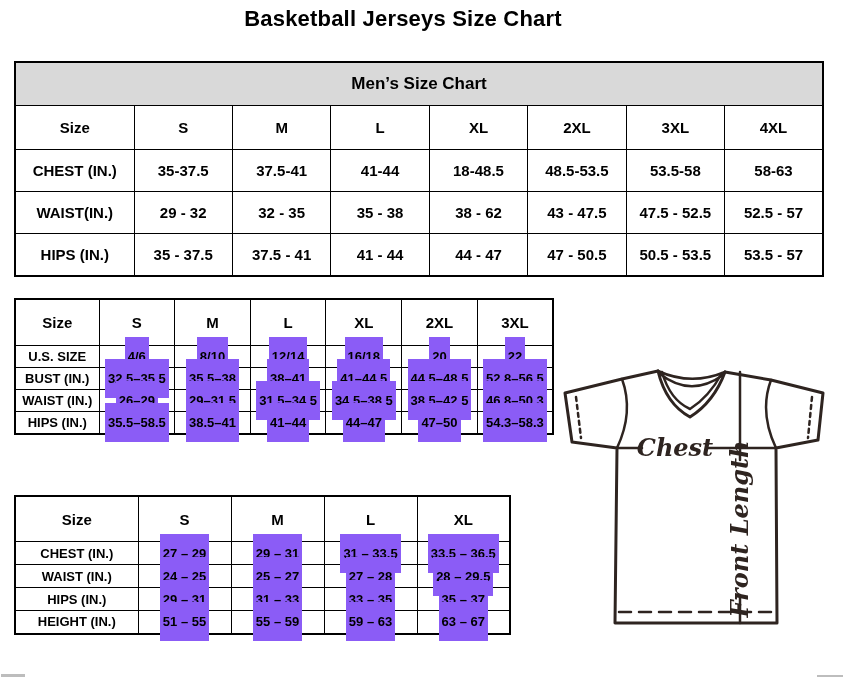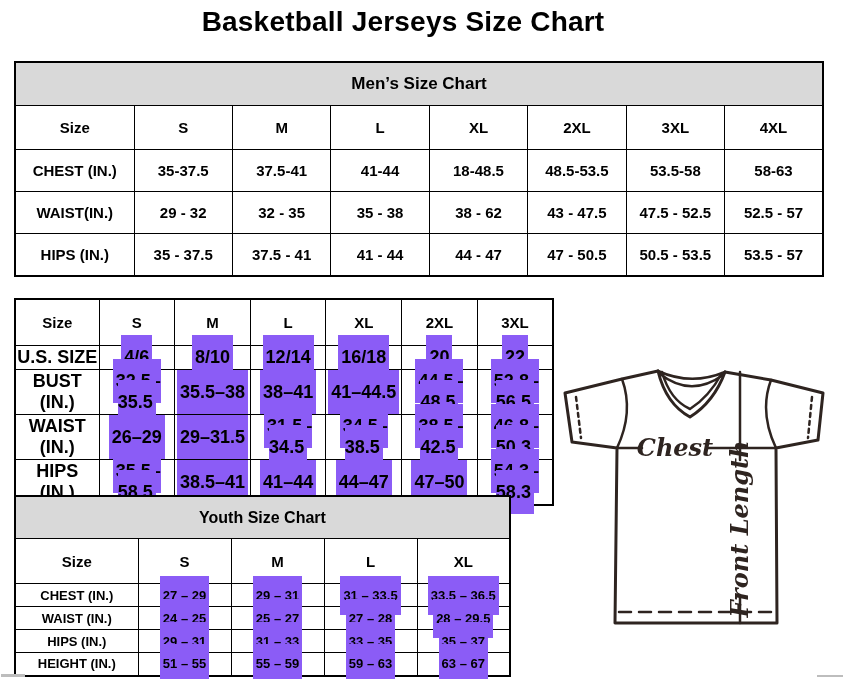--- a/index.html
+++ b/index.html
@@ -2,39 +2,39 @@
 <html><head>
 <meta charset="utf-8">
 <style>
   html,body{margin:0;padding:0;}
   body{
     width:843px;height:679px;position:relative;overflow:hidden;
     background:#ffffff;font-family:"Liberation Sans",sans-serif;color:#000;
   }
   .page-title{
     position:absolute;left:0;top:6px;width:806px;text-align:center;
-    font-size:28px;font-weight:bold;letter-spacing:0.2px;
+    font-size:22px;font-weight:bold;letter-spacing:0.2px;
   }
   table.size-table{
     position:absolute;border-collapse:collapse;table-layout:fixed;
     background:#fff;text-align:center;font-weight:bold;
   }
   table.size-table,table.size-table th,table.size-table td{border:1.5px solid #000;}
   table.size-table{border-width:2px;}
   .tbl-title{background:#d9d9d9;}
   
   #mens-table{left:14px;top:61px;width:810px;border-radius:31px;}
   #mens-table .tbl-title{height:40px;font-size:17px;}
   #mens-table .hdr-row th{height:41px;font-size:15px;}
   #mens-table tbody tr{height:42px;font-size:15px;}
   
   #womens-table{left:14px;top:298px;width:540px;}
   #womens-table .tbl-title{height:39px;font-size:16px;}
   #womens-table .hdr-row th{height:43px;font-size:15px;}
-  #womens-table tbody tr{height:22px;font-size:18px;}
+  #womens-table tbody tr{height:22px;font-size:13px;}
   
   #youth-table{left:14px;top:495px;width:497px;}
   #youth-table .tbl-title{height:39px;font-size:16px;}
   #youth-table .hdr-row th{height:42px;font-size:15px;}
   #youth-table tbody tr{height:23px;font-size:13px;}
   
   #womens-table tbody .val,#youth-table tbody .val{
     background:#8b5cf6;padding:12px 3px;
   }
   .jersey-wrap{position:absolute;left:560px;top:362px;width:283px;height:300px;}
@@ -171,23 +171,20 @@
 
 <table id="youth-table" class="size-table">
     <colgroup>
       <col style="width: 123px;">
       <col>
       <col>
       <col>
       <col>
     </colgroup>
   <thead>
-    <tr>
-      <th class="tbl-title" colspan="5">Youth Size Chart</th>
-    </tr>
     <tr class="hdr-row">
         <th>Size</th>
         <th>S</th>
         <th>M</th>
         <th>L</th>
         <th>XL</th>
       </tr>
   </thead>
   <tbody>
       <tr>

